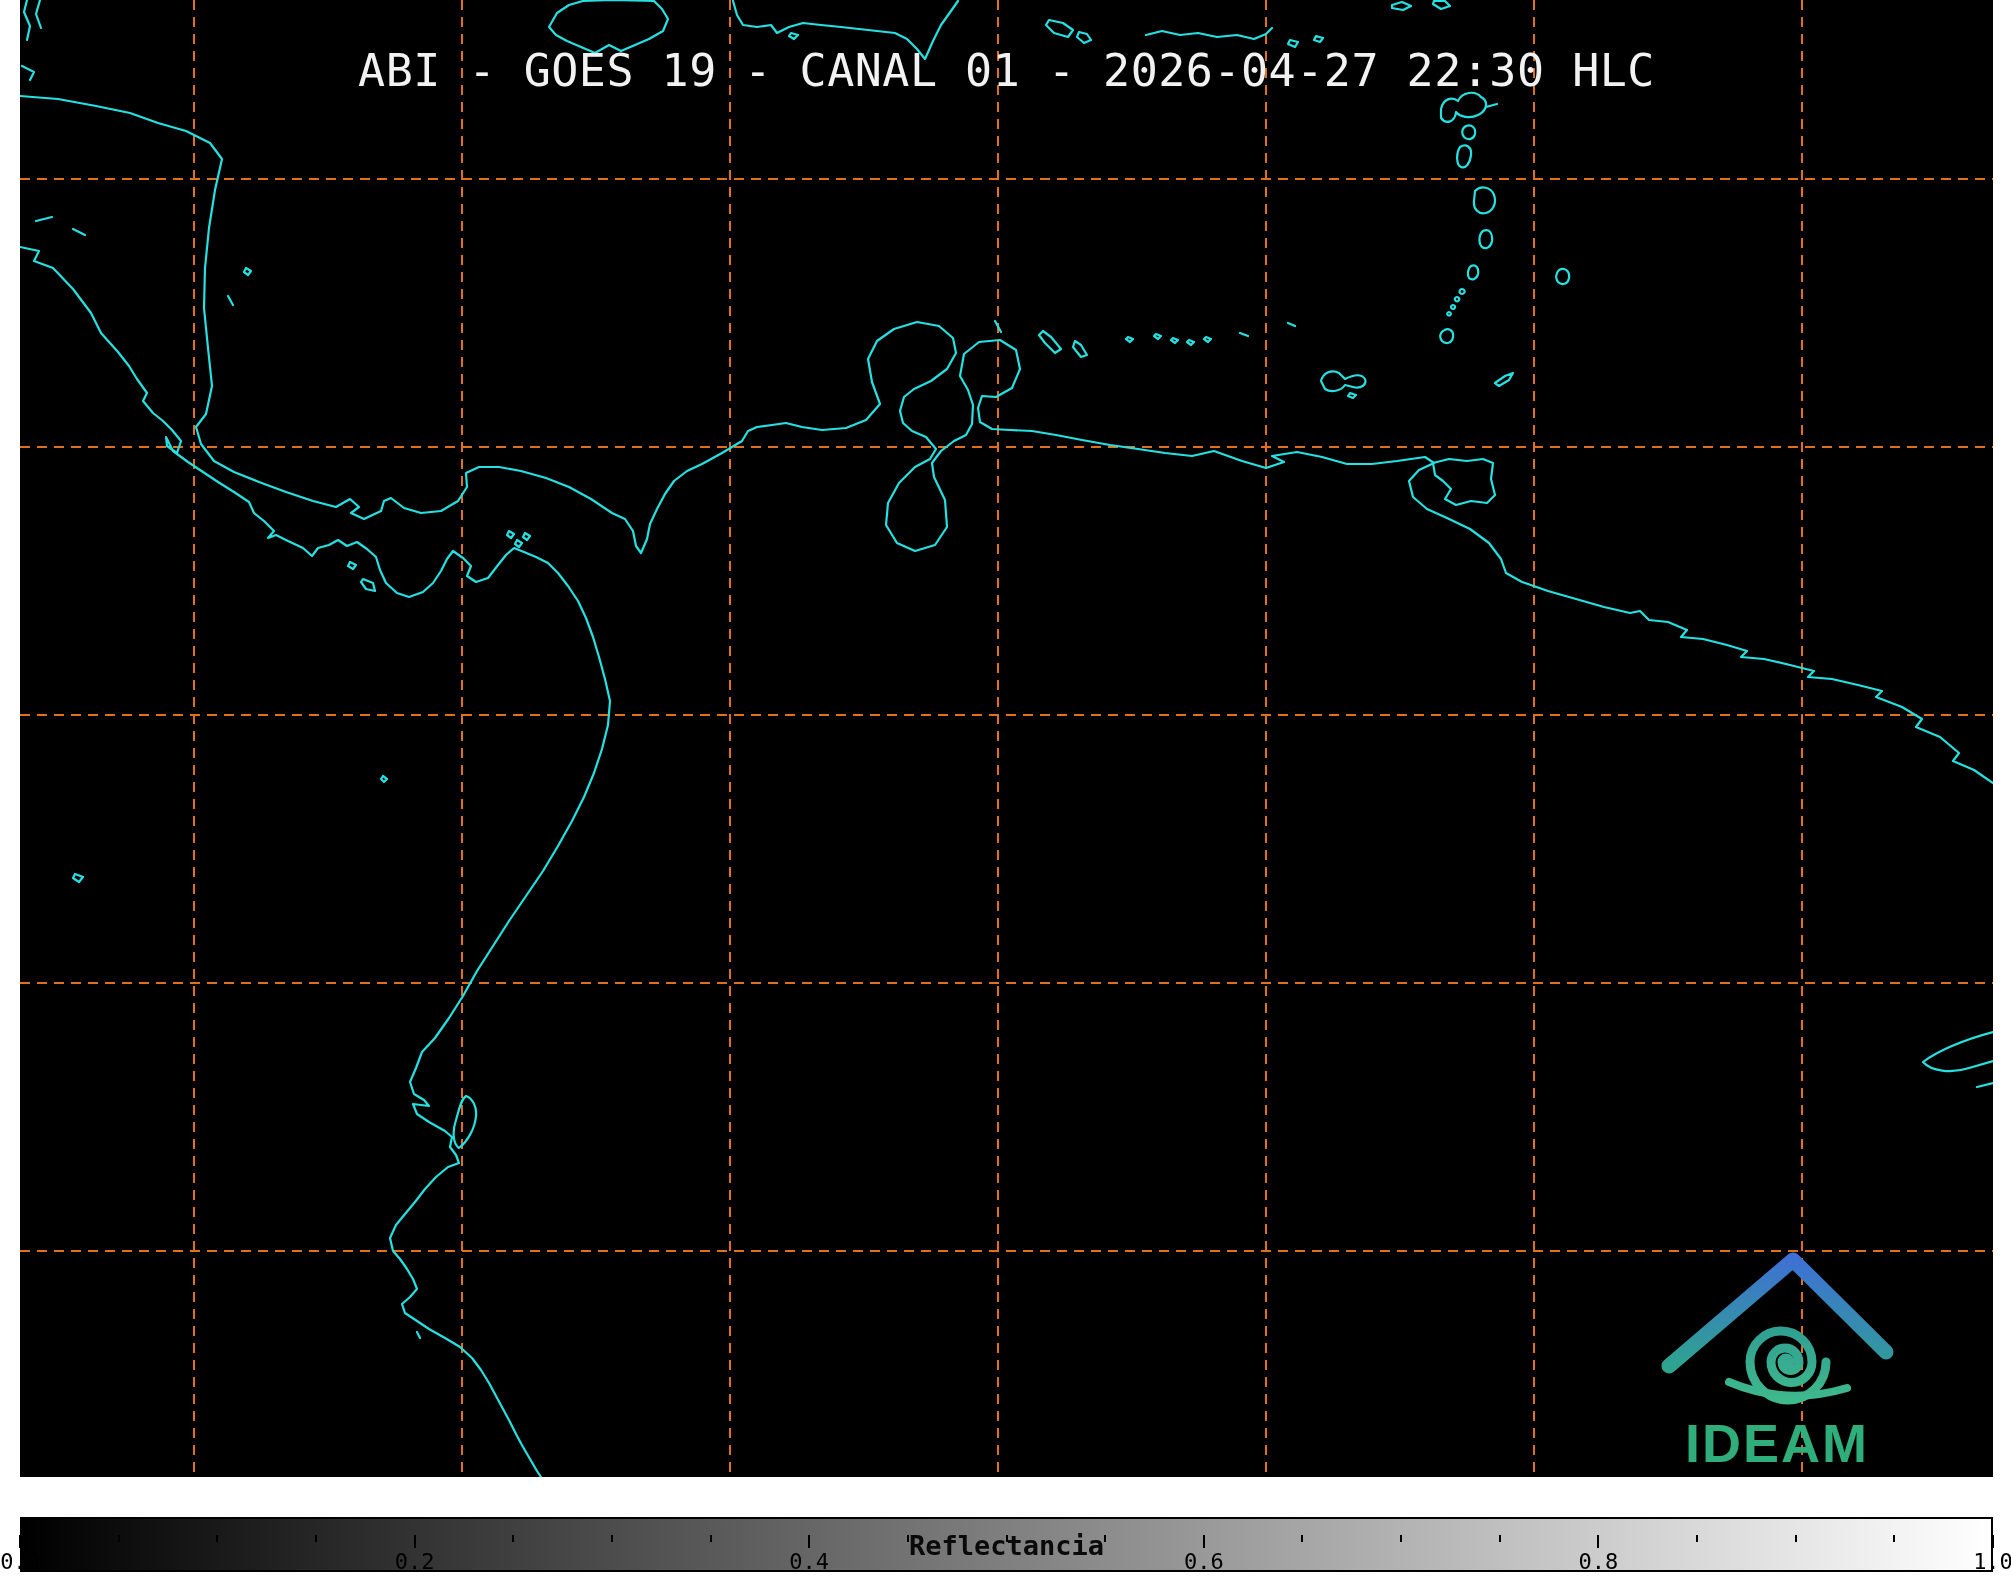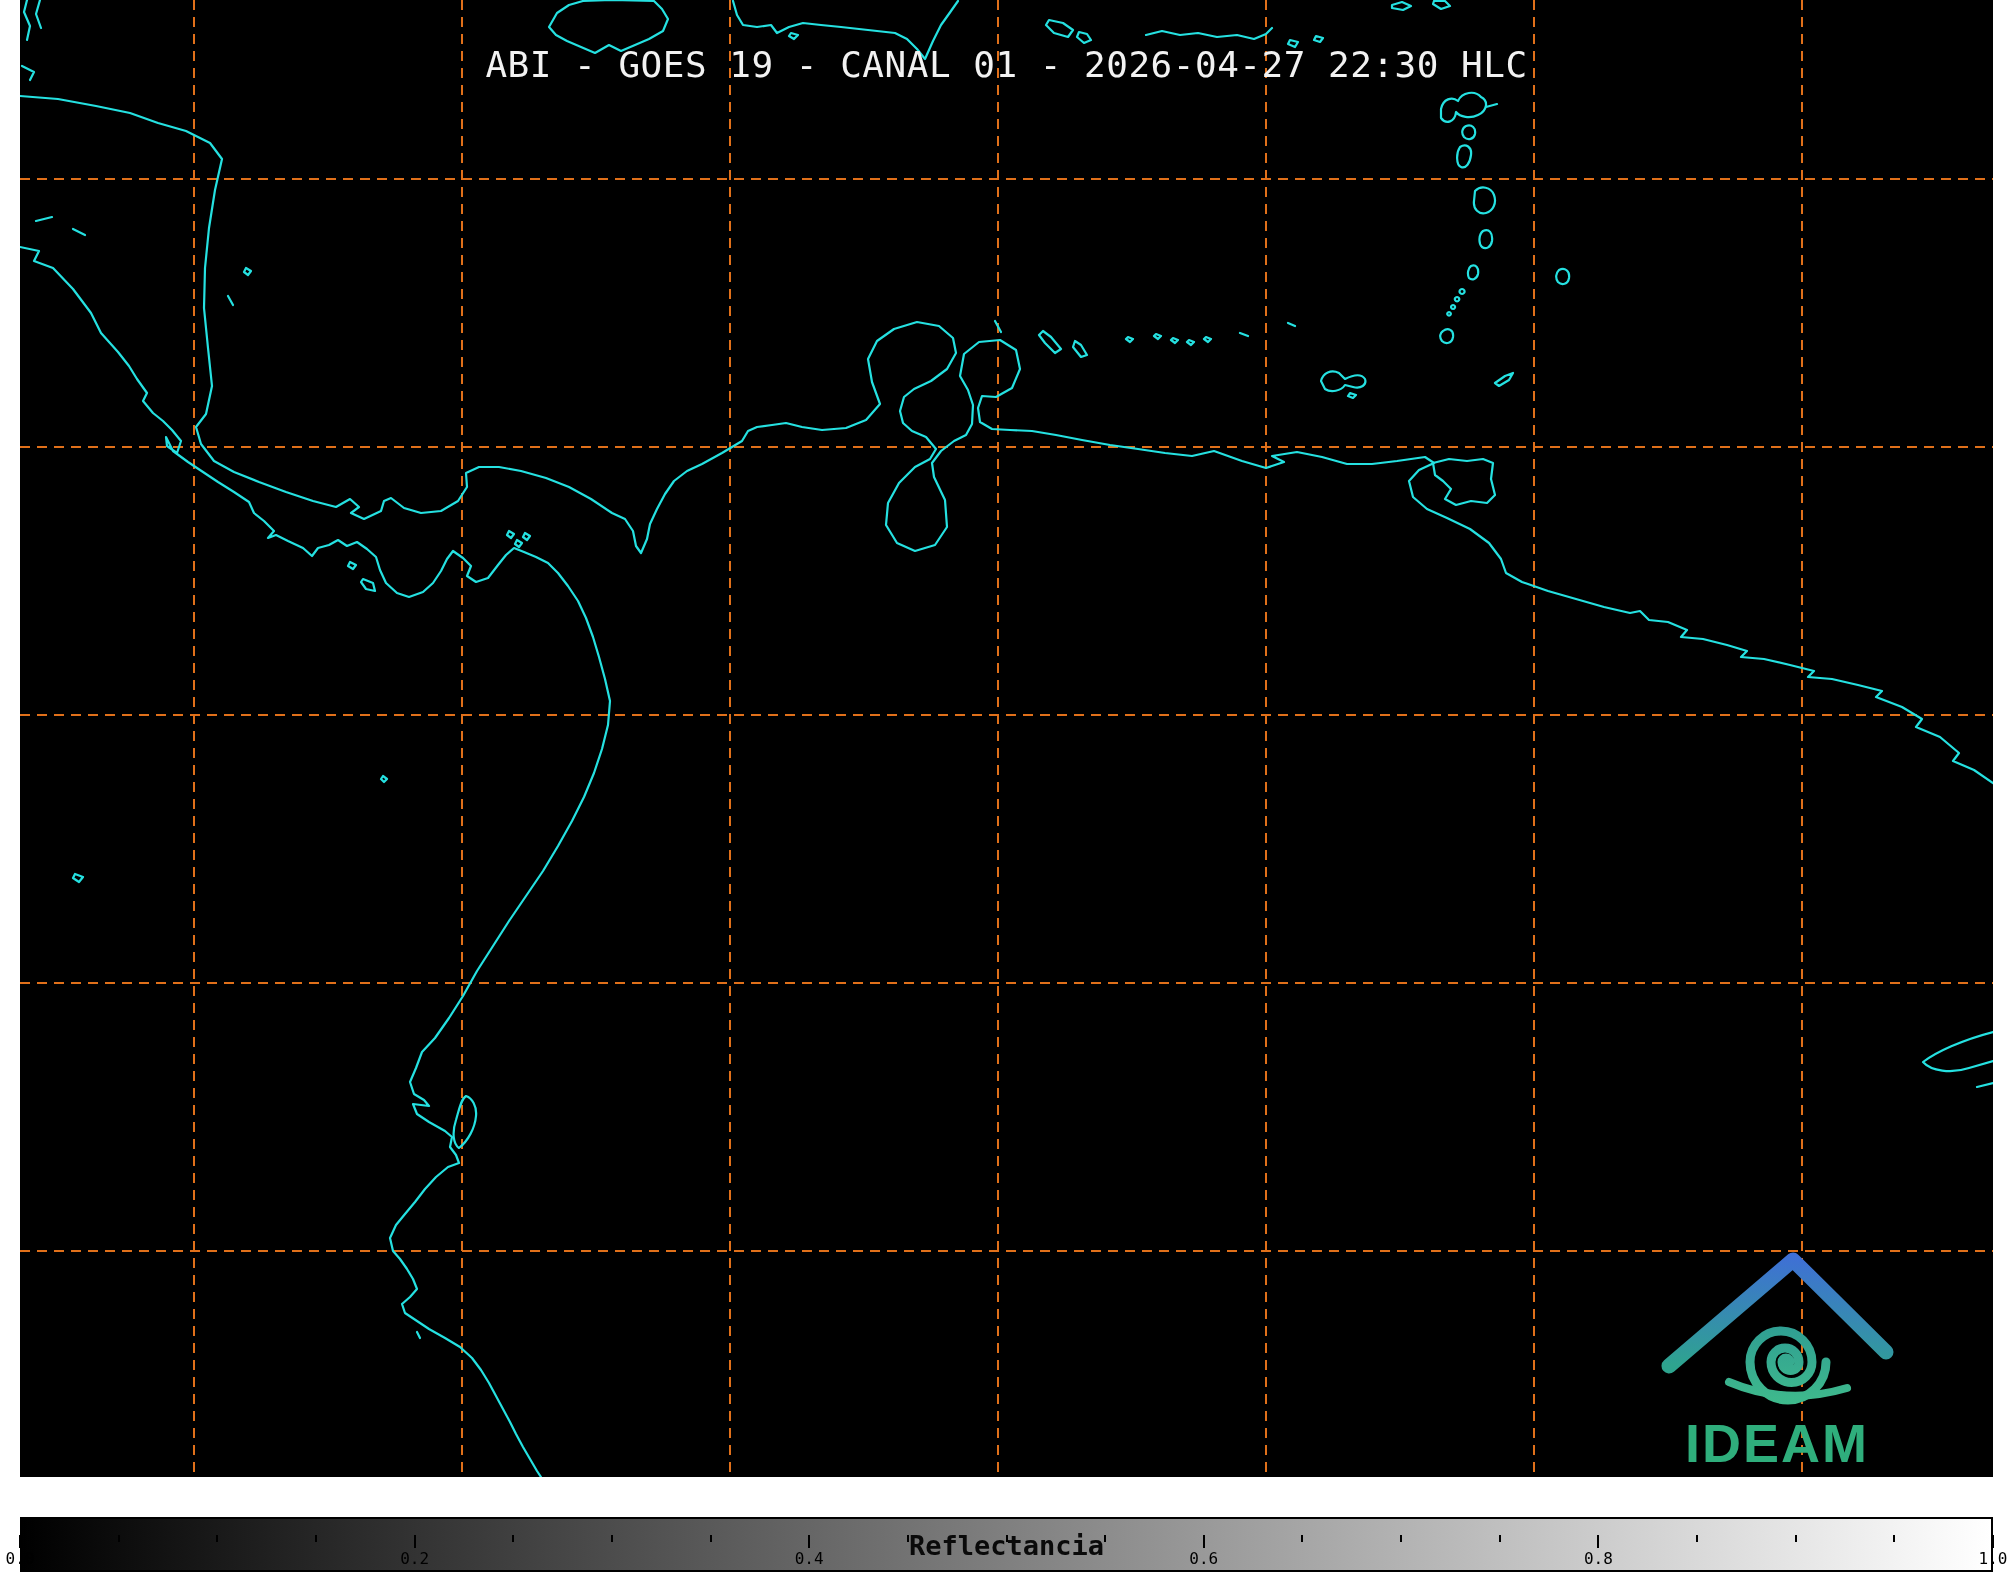--- a/index.html
+++ b/index.html
@@ -3,31 +3,31 @@
 <meta charset="utf-8">
 <style>
   html,body{margin:0;padding:0;background:#ffffff;}
   .figure{position:relative;width:2011px;height:1577px;background:#ffffff;
           font-family:"DejaVu Sans Mono","Liberation Mono",monospace;overflow:hidden;}
   
   .map-svg{position:absolute;left:20px;top:0;width:1973px;height:1477px;background:#000000;display:block;}
   .gridline{stroke:var(--grid,#e0701a);stroke-width:2;stroke-dasharray:10 7;}
   .coast{fill:none;stroke:var(--coast,#25e1e1);stroke-width:2.2;stroke-linecap:round;stroke-linejoin:round;}
   .map-title{position:absolute;left:20px;top:44px;width:1973px;text-align:center;
-             color:#f2f2f2;font-size:36px;letter-spacing:0.5px;white-space:pre;}
+             color:#f2f2f2;font-size:45px;letter-spacing:0.5px;white-space:pre;}
   
   .colorbar{position:absolute;left:20px;top:1479px;width:1973px;height:55px;box-sizing:border-box;
             border:2px solid #000;background:linear-gradient(90deg,var(--cb0,#000000),var(--cb1,#ffffff));margin-top:38px;}
   .cb-label{position:absolute;left:0;top:0;width:100%;height:55px;line-height:53px;text-align:center;
             color:#0a0a0a;font-weight:bold;font-size:27px;}
   .cb-ticks{position:absolute;left:20px;top:1535px;width:1973px;height:14px;}
   .cb-tick{position:absolute;top:0;width:2px;height:7px;background:#000;transform:translateX(-50%);}
   .cb-tick.major{height:13px;}
   .cb-labels{position:absolute;left:20px;top:1549px;width:1973px;height:28px;}
-  .cb-ticklabel{position:absolute;top:0;transform:translateX(-50%);color:#000;font-size:16px;white-space:pre;}
+  .cb-ticklabel{position:absolute;top:0;transform:translateX(-50%);color:#000;font-size:22px;white-space:pre;}
   .logo-text{font-family:"Liberation Sans","DejaVu Sans",sans-serif;font-weight:bold;letter-spacing:2px;}
 </style>
 </head>
 <body>
 
 <div class="figure">
 
   <svg class="map-svg" viewBox="20 0 1973 1477" xmlns="http://www.w3.org/2000/svg">
     <defs>
       <linearGradient id="roofGrad" gradientUnits="userSpaceOnUse" x1="1790" y1="1255" x2="1780" y2="1375">

